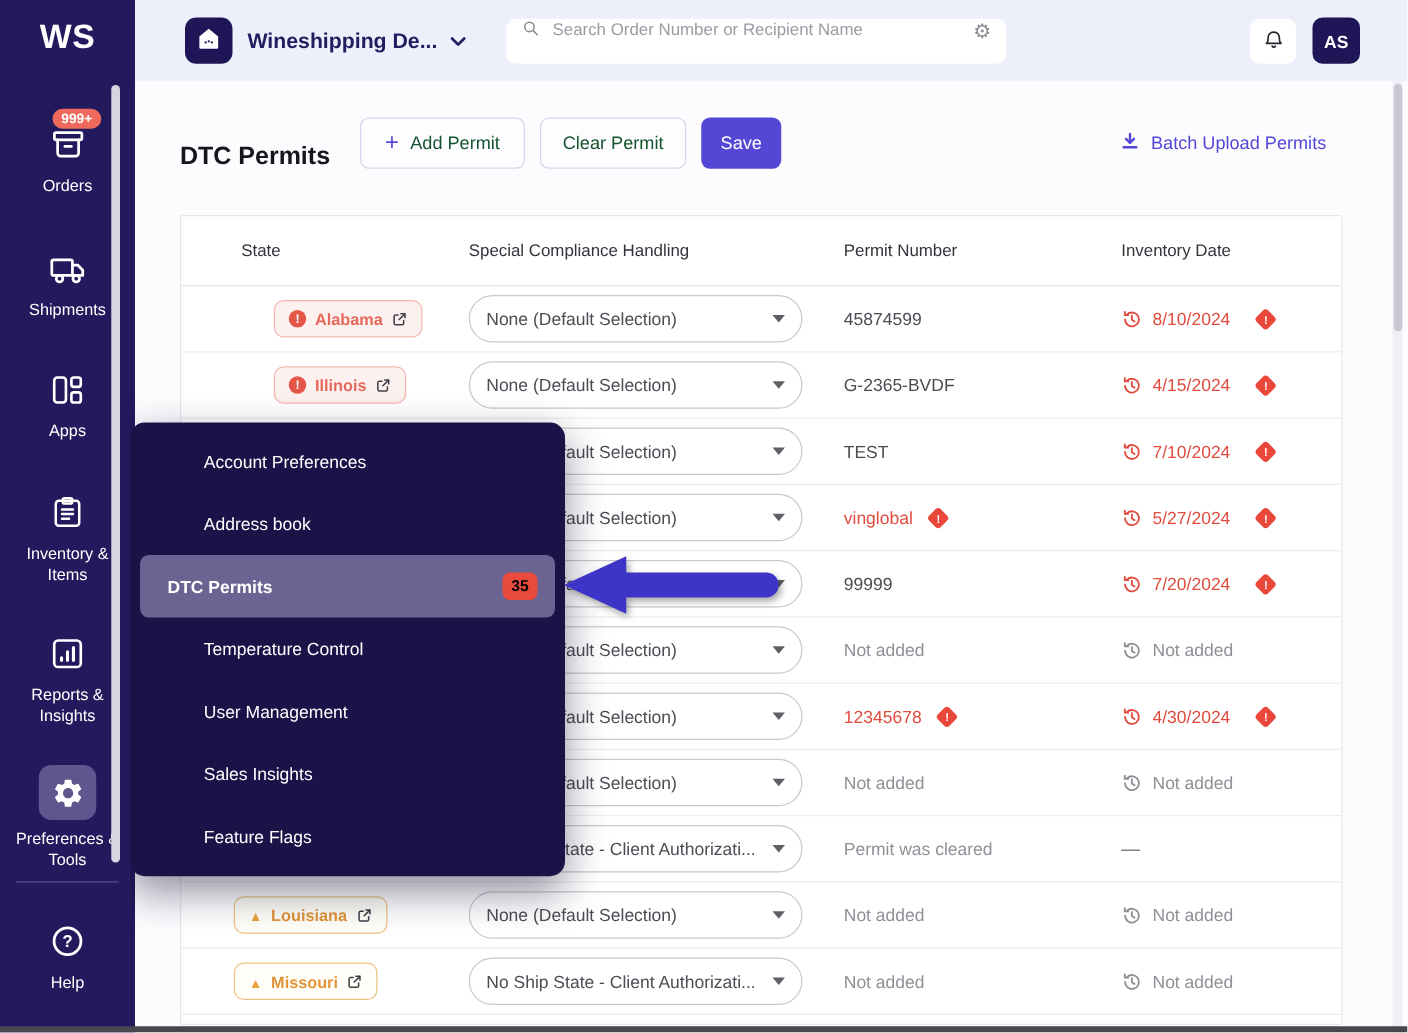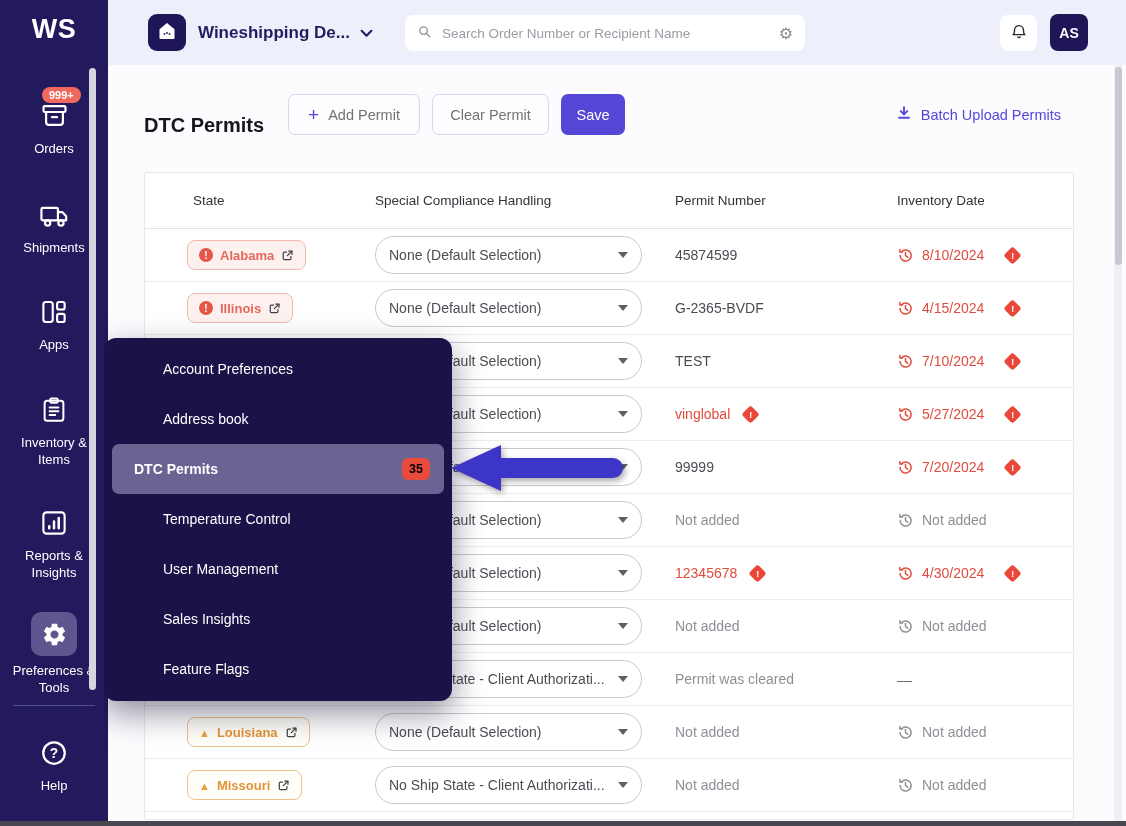--- a/index.html
+++ b/index.html
@@ -14,48 +14,48 @@
   .icon-box{height:36px;min-width:36px;display:flex;align-items:center;justify-content:center;}
   .icon-box.selected{background:#5e578f;width:46px;height:44px;border-radius:10px;}
   .nav-label{font-size:13px;margin-top:7px;text-align:center;line-height:1.3;padding:0 4px;}
   .nav-badge{position:absolute;top:-11px;left:42px;background:#ef6a5d;color:#fff;font-size:11px;font-weight:bold;padding:2px 7px;border-radius:10px;}
   .side-divider{position:absolute;top:705px;left:13px;width:82px;height:1px;background:#56508a;}
 
   
   .topbar{position:absolute;left:108px;top:0;width:1018px;height:65px;background:#edeffa;z-index:10;}
   .home-btn{position:absolute;left:40px;top:14px;width:38px;height:37px;border-radius:9px;background:#1e1656;display:flex;align-items:center;justify-content:center;border:none;cursor:pointer;}
   .workspace{position:absolute;left:90px;top:0;height:65px;display:flex;align-items:center;gap:10px;font-weight:bold;font-size:17px;color:#231c60;cursor:pointer;}
-  .search-box{position:absolute;left:297px;top:15px;width:400px;height:36px;background:#fff;border-radius:8px;display:flex;align-items:center;padding:0 12px;box-sizing:border-box;gap:8px;}
+  .search-box{position:absolute;left:297px;top:15px;width:400px;height:36px;background:#fff;border-radius:8px;display:flex;align-items:flex-start;padding:0 12px;box-sizing:border-box;gap:8px;}
   .search-input{border:none;outline:none;flex:1;font-size:13.5px;color:#333;font-family:"Liberation Sans",sans-serif;background:transparent;}
   .search-input::placeholder{color:#9b9ba4;}
   .search-gear{cursor:pointer;}
   .search-gear::before{content:"⚙";color:#8b8b94;font-size:16px;}
   .support-btn{position:absolute;left:718px;top:14px;height:37px;background:#fff;border:2px solid #1e1656;border-radius:7px;display:flex;align-items:center;gap:9px;padding:0 15px;font-size:14px;font-weight:600;color:#16123f;cursor:pointer;font-family:"Liberation Sans",sans-serif;}
   .bell-btn{position:absolute;left:892px;top:15px;width:37px;height:36px;background:#fff;border:none;border-radius:8px;display:flex;align-items:center;justify-content:center;cursor:pointer;}
   .avatar{position:absolute;left:942px;top:14px;width:38px;height:37px;background:#1e1656;border-radius:8px;color:#fff;font-weight:bold;font-size:14px;display:flex;align-items:center;justify-content:center;cursor:pointer;}
 
   
   .main{position:absolute;left:104px;top:65px;width:1018px;height:761px;background:#fcfbfe;overflow:hidden;}
   .page-title{position:absolute;left:40px;top:36px;font-size:20px;font-weight:bold;color:#15151c;}
   .btn{box-sizing:border-box;height:41px;border-radius:7px;display:flex;align-items:center;justify-content:center;font-size:14.5px;font-family:"Liberation Sans",sans-serif;cursor:pointer;}
-  .btn-outline{background:#fdfdff;border:1px solid #d8d5ec;color:#737373;font-weight:500;}
+  .btn-outline{background:#fdfdff;border:1px solid #d8d5ec;color:#14532d;font-weight:500;}
   .add-btn{position:absolute;left:184px;top:29px;width:132px;gap:9px;}
   .plus-icon::before{content:"+";font-size:19px;line-height:1;color:#5447d6;}
   .clear-btn{position:absolute;left:328px;top:29px;width:117px;}
   .save-btn{position:absolute;left:457px;top:29px;width:64px;background:#5447d6;border:none;color:#fff;font-weight:500;}
   .batch-link{position:absolute;right:61px;top:40px;display:flex;align-items:center;gap:9px;color:#5447d6;font-size:14.5px;font-weight:500;cursor:pointer;}
 
   
   .permits-table{position:absolute;left:40px;top:107px;width:930px;height:648px;background:#fff;border:1px solid #e8e8ec;border-radius:2px;overflow:hidden;box-sizing:border-box;z-index:1;}
   .t-head{height:55px;display:grid;grid-template-columns:230px 300px 222px 1fr;align-items:center;border-bottom:1px solid #e3e3e8;font-size:13.5px;font-weight:500;color:#33333c;}
   .t-head span:first-child{padding-left:48px;}
   .t-row{height:53px;display:grid;grid-template-columns:230px 300px 222px 1fr;align-items:center;border-bottom:1px solid #ededf1;box-sizing:border-box;}
   .cell-state{padding-left:42px;}
   .chip{display:inline-flex;align-items:center;gap:7px;height:30px;padding:0 11px;border-radius:8px;font-size:13px;font-weight:600;box-sizing:border-box;cursor:pointer;background:#fff;}
-  .chip.error{color:#e4685c;border:1px solid #f4b6ae;background:#fdf1ef;}
+  .chip.error{color:#e4685c;border:1px solid #f4b6ae;background:#fdf1ef;margin-left:32px;}
   .chip.warning{color:#e19438;border:1px solid #eac487;background:#fffef8;}
   .err-dot{width:14px;height:14px;border-radius:50%;background:#e45648;color:#fff;display:inline-flex;align-items:center;justify-content:center;}
   .err-dot::before{content:"!";font-size:10px;font-weight:bold;}
   .warn-tri::before{content:"▲";font-size:11px;color:#e8a13c;}
   .ext-icon{display:inline-flex;}
   .dropdown{width:267px;height:38px;border:1px solid #c9c9cf;border-radius:19px;background:#fff;display:flex;align-items:center;padding:0 13px;box-sizing:border-box;font-size:14px;color:#4c4c54;cursor:pointer;}
   .dd-label{flex:1;white-space:nowrap;overflow:hidden;}
   .dd-caret{width:0;height:0;border-left:5px solid transparent;border-right:5px solid transparent;border-top:6px solid #5f5f66;margin-left:8px;}
   .cell-permit{font-size:14px;display:flex;align-items:center;}
   .txt-normal{color:#4b4b53;}

